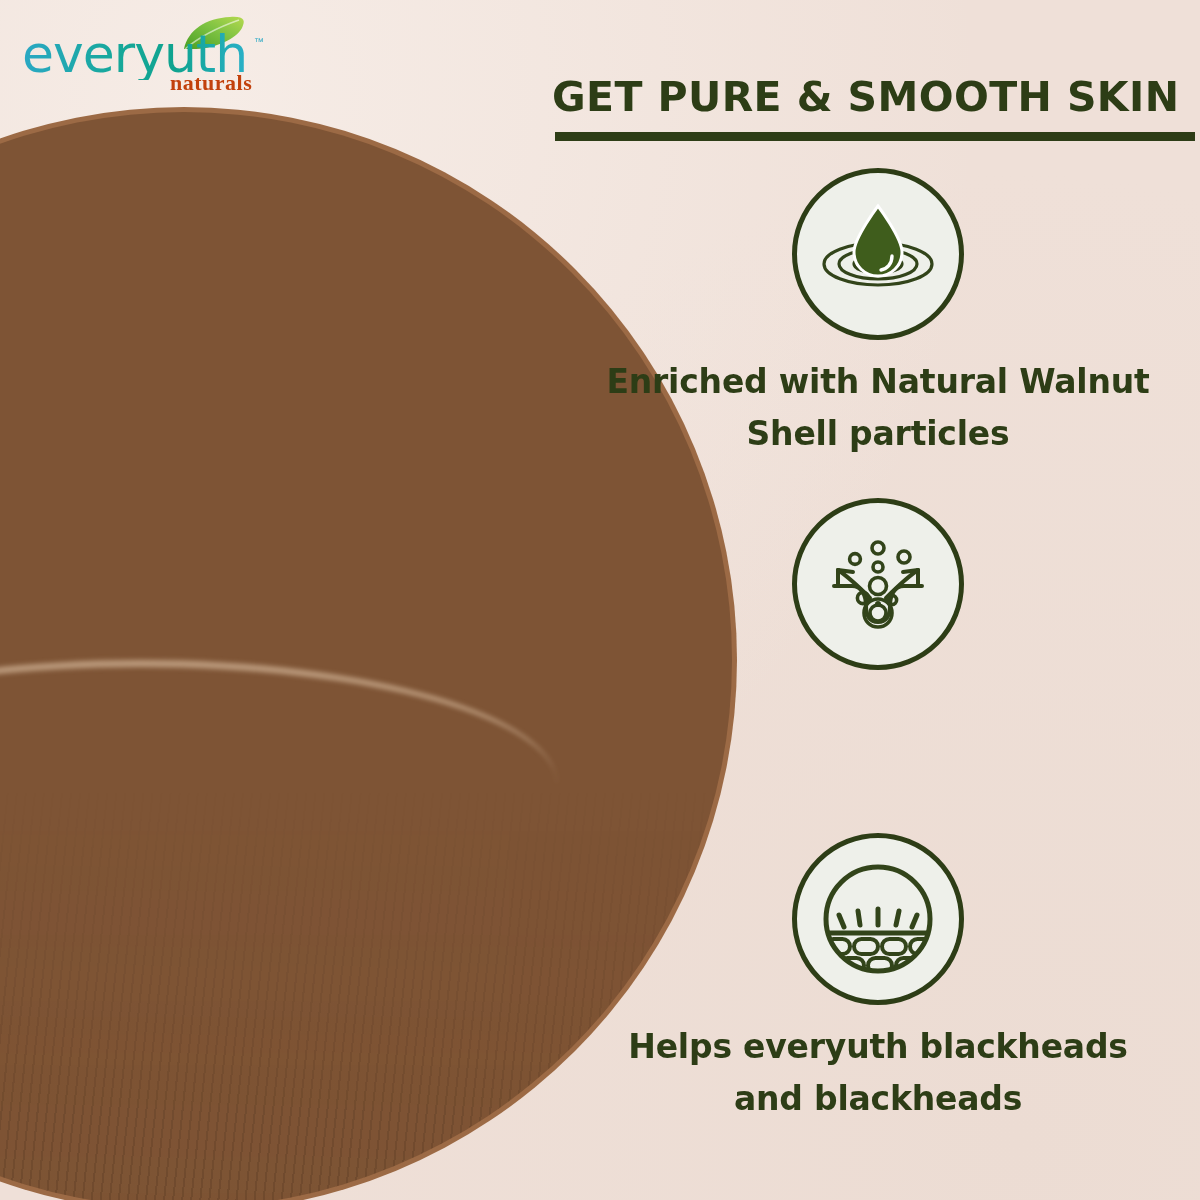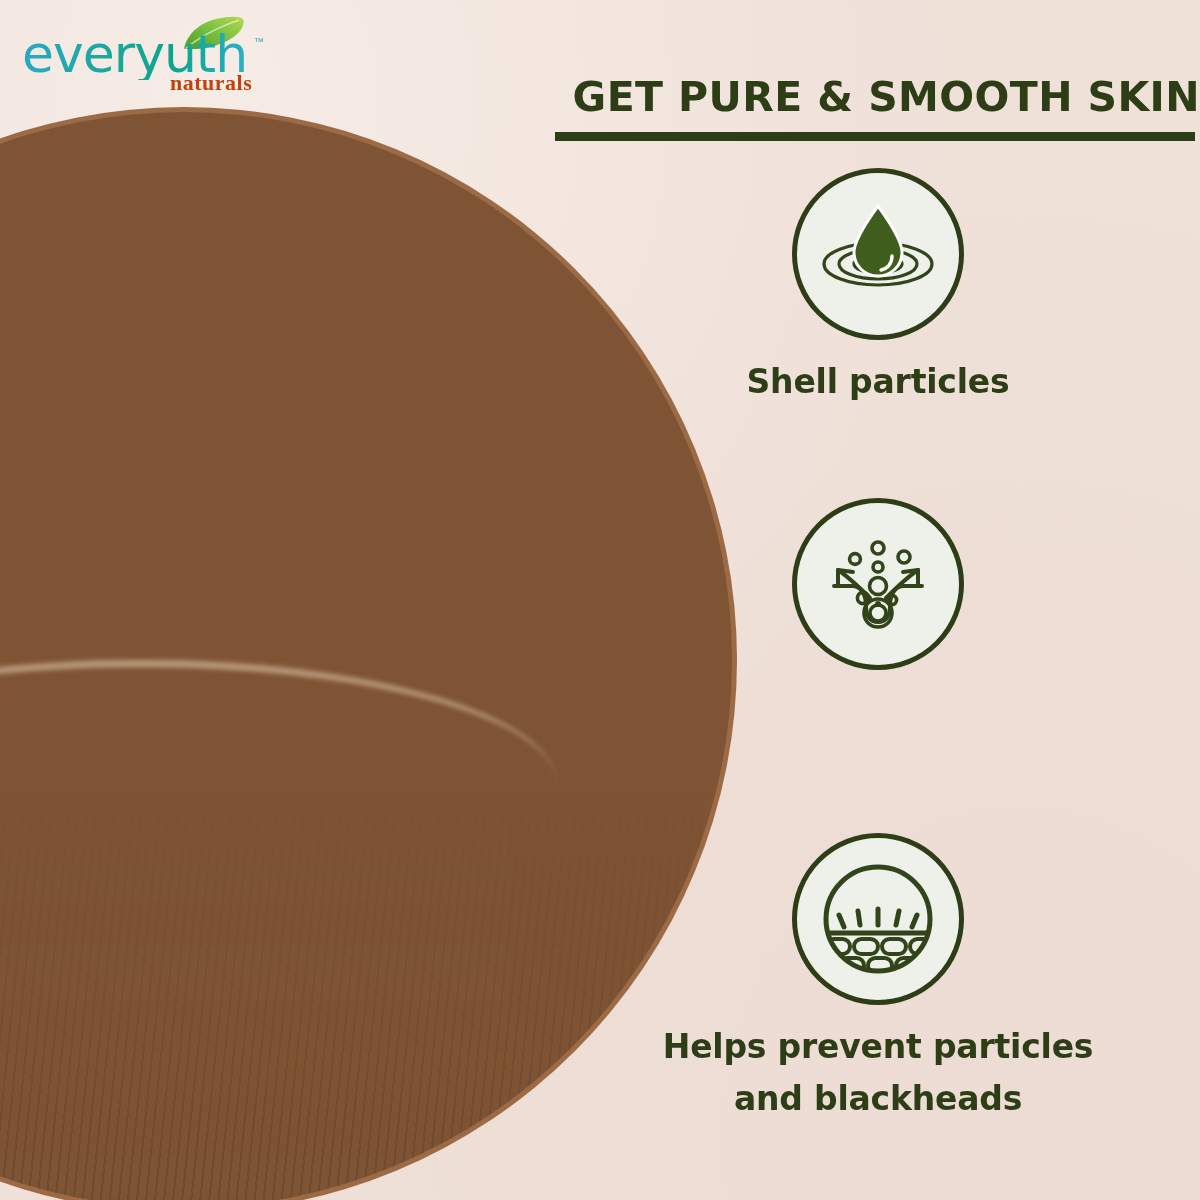--- a/index.html
+++ b/index.html
@@ -79,21 +79,21 @@
     width: 64px;
     height: 34px;
   }
 
   
   .headline {
     position: absolute;
     left: 552px;
     top: 76px;
     width: 648px;
-    text-align: right;
+    text-align: left;
     font-family: "DejaVu Sans", sans-serif;
     font-size: 41px;
     font-weight: 700;
     letter-spacing: 0.4px;
     color: #2d3d16;
     line-height: 1.05;
     white-space: nowrap;
   }
   .headline-rule {
     position: absolute;
@@ -256,20 +256,21 @@
         <g fill="none" stroke="#32441a" stroke-width="3.2">
           <ellipse cx="64" cy="74" rx="54" ry="21"></ellipse>
           <ellipse cx="64" cy="74" rx="39" ry="15"></ellipse>
           <ellipse cx="64" cy="74" rx="24" ry="9"></ellipse>
         </g>
         <path d="M64 16 C64 16 40 48 40 62 C40 76 51 86 64 86 C77 86 88 76 88 62 C88 48 64 16 64 16 Z" fill="#3f5d1c" stroke="#ffffff" stroke-width="3"></path>
         <path d="M78 66 C78 74 73 79 67 80" stroke="#ffffff" stroke-width="3.4" fill="none" stroke-linecap="round"></path>
       </svg>
     </div>
     <div class="feature-text">
+      <span>Enriched with Natural Walnut</span>
       <span class="l2">Shell particles</span>
     </div>
   </div>
 
   <div class="feature" id="feature-1">
     <div class="feature-icon">
       <svg width="128" height="128" viewBox="0 0 128 128">
         <g fill="none" stroke="#32441a" stroke-width="4" stroke-linecap="round" stroke-linejoin="round">
 
           <path d="M20 66 L38 66 C48 66 52 76 52 86 C52 96 56 102 64 102
@@ -329,18 +330,18 @@
             <rect x="68" y="84" width="24" height="15" rx="7.5"></rect>
             <rect x="96" y="84" width="24" height="15" rx="7.5"></rect>
             <rect x="26" y="103" width="24" height="15" rx="7.5"></rect>
             <rect x="54" y="103" width="24" height="15" rx="7.5"></rect>
             <rect x="82" y="103" width="24" height="15" rx="7.5"></rect>
           </g>
         </g>
       </svg>
     </div>
     <div class="feature-text">
-      <span>Helps prevent particles</span>
+      <span>Helps everyuth blackheads</span>
       <span class="l2">and blackheads</span>
     </div>
   </div>
 
 </div>
 
 </body></html>

